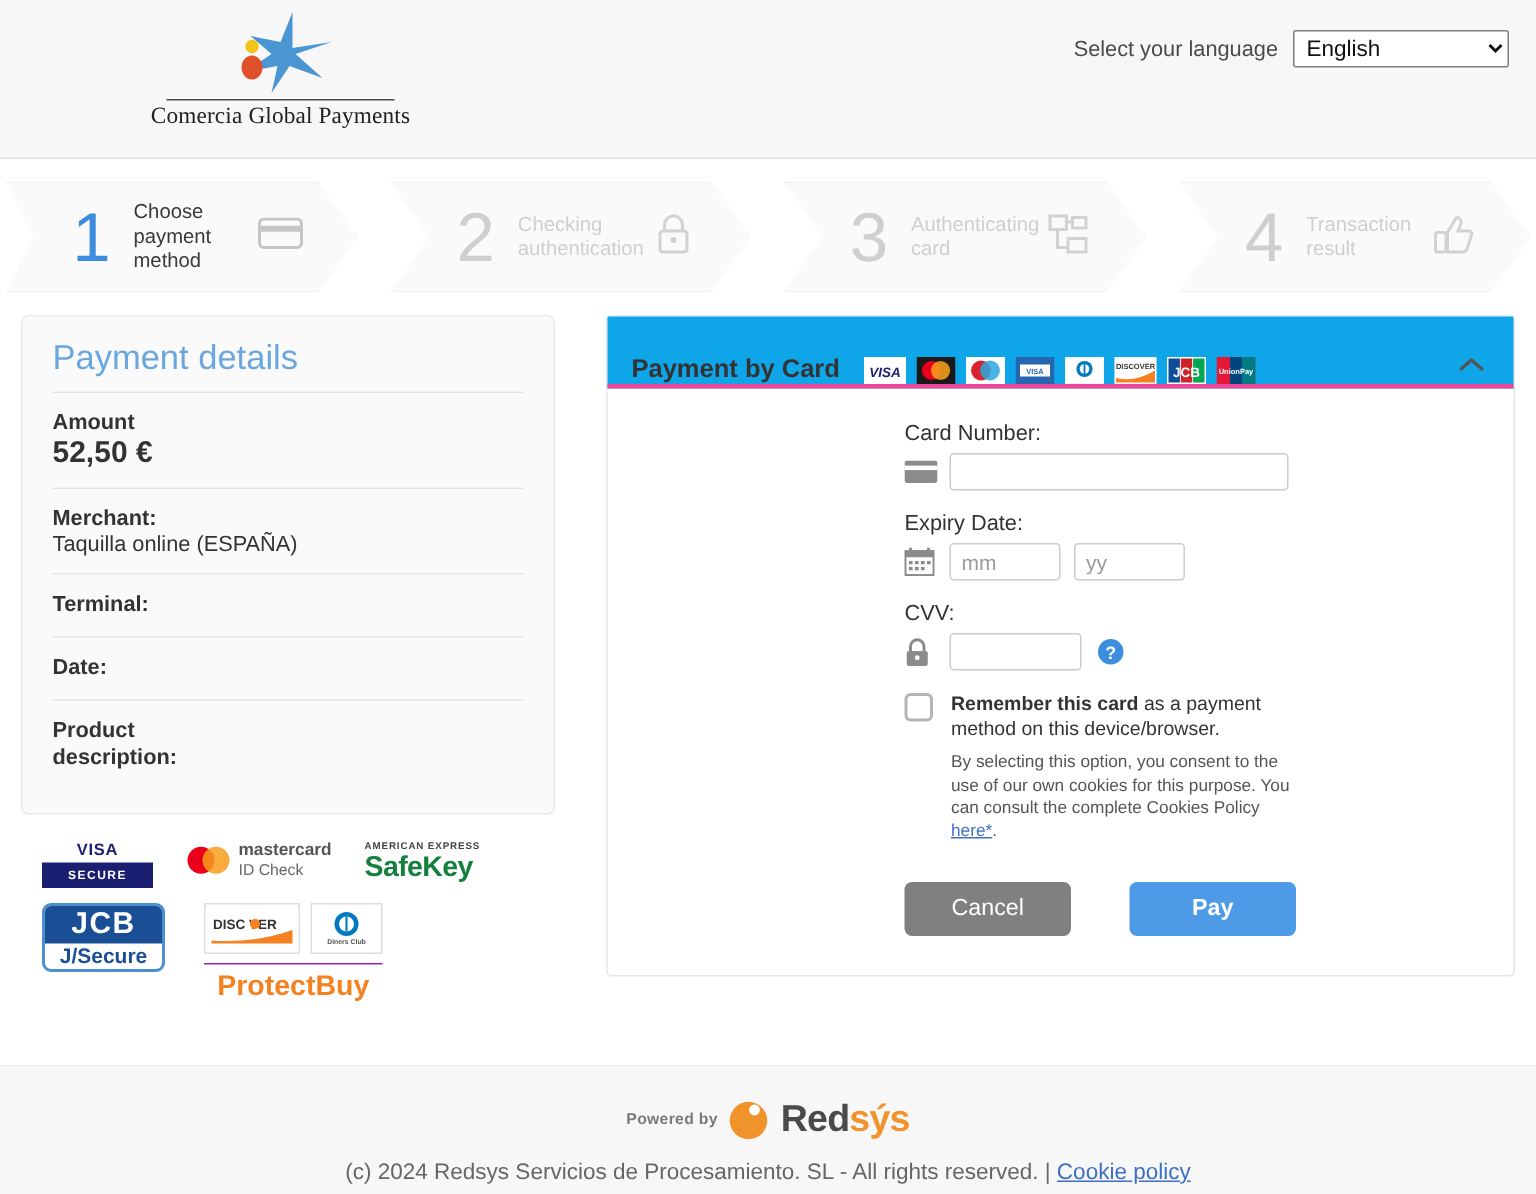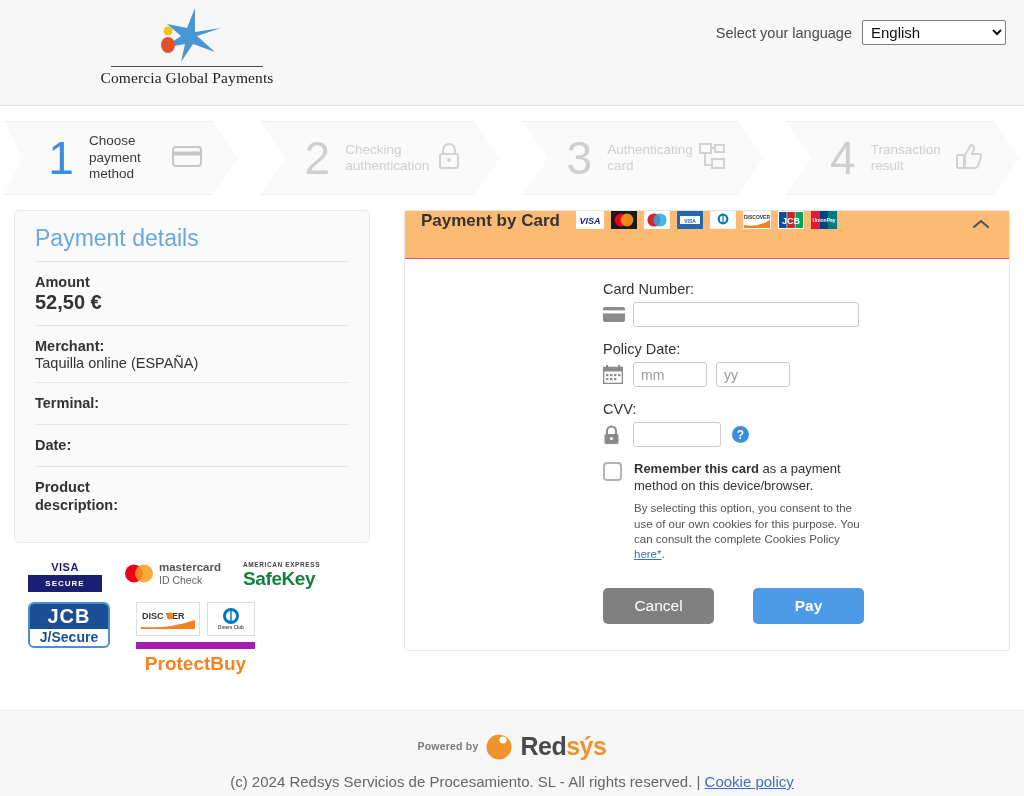--- a/index.html
+++ b/index.html
@@ -117,24 +117,24 @@
   .badge-row { display: flex; align-items: flex-start; }
   .badge { margin-right: 22px; }
 
   
   .card-panel {
     border: 1px solid #e6e6e6;
     border-radius: 4px;
     background: #fff;
   }
   .panel-head {
-    background: #fdba74;
-    border-bottom: 1px solid #ec4899;
+    background: #0ea5e9;
+    border-bottom: 3px solid #ec4899;
     height: 48px;
-    display: flex; align-items: flex-start;
+    display: flex; align-items: flex-end;
     padding: 0 14px 0 16px;
   }
   .panel-title { font-size: 17px; font-weight: bold; color: #333; margin-right: 16px; white-space: nowrap; }
   .brand-list { display: flex; align-items: center; gap: 7px; flex: 1 1 auto; }
   .chev { color: #555; font-size: 15px; padding: 4px 6px; cursor: pointer; }
 
   .panel-body { padding: 22px 0 26px; }
   .form-inner { width: 340px; margin-left: 198px; }
   .field-label { font-size: 14.5px; color: #333; margin-bottom: 5px; }
   .field-row { display: flex; align-items: center; margin-bottom: 14px; }
@@ -330,21 +330,21 @@
             </div>
             <div style="border:1px solid #ddd;width:48px;height:34px;display:flex;flex-direction:column;align-items:center;justify-content:center;background:#fff">
               <svg width="18" height="18" viewBox="0 0 18 18">
                   <circle cx="9" cy="9" r="8" fill="#0079be"></circle>
                   <circle cx="9" cy="9" r="5" fill="#fff"></circle>
                   <rect x="8.3" y="4" width="1.4" height="10" fill="#0079be"></rect>
                 </svg>
               <div style="font-size:4.6px;color:#555;font-weight:bold">Diners Club</div>
             </div>
           </div>
-          <div style="border-top:7px solid #a21caf;margin-top:6px;padding-top:4px;text-align:center">
+          <div style="border-top:1px solid #a21caf;margin-top:6px;padding-top:4px;text-align:center">
             <span style="font-size:19px;font-weight:bold;color:#f58220">ProtectBuy</span>
           </div>
         </div>
       </div>
     </div>
   </div>
 
   <div class="right-col">
     <div class="card-panel">
       <div class="panel-head">
@@ -408,21 +408,21 @@
           <div class="field-row">
             <div class="field-ico">
               <svg width="22" height="15" viewBox="0 0 22 15">
                   <rect x="0" y="0" width="22" height="15" rx="2" fill="#8b8b8b"></rect>
                   <rect x="0" y="3.4" width="22" height="3" fill="#fff"></rect>
                 </svg>
             </div>
             <input class="txt in-card" type="text" value="" placeholder="" style="">
           </div>
 
-          <div class="field-label">Policy Date:</div>
+          <div class="field-label">Expiry Date:</div>
           <div class="field-row">
             <div class="field-ico">
               <svg width="20" height="19" viewBox="0 0 20 19">
                   <rect x="0.5" y="2.5" width="19" height="16" fill="none" stroke="#8b8b8b" stroke-width="1.6"></rect>
                   <rect x="0.5" y="2.5" width="19" height="4" fill="#8b8b8b"></rect>
                   <rect x="3" y="0" width="2" height="4" fill="#8b8b8b"></rect>
                   <rect x="15" y="0" width="2" height="4" fill="#8b8b8b"></rect>
                   <g fill="#8b8b8b">
                     <rect x="3" y="9" width="2.4" height="2.2"></rect>
                     <rect x="7" y="9" width="2.4" height="2.2"></rect>

